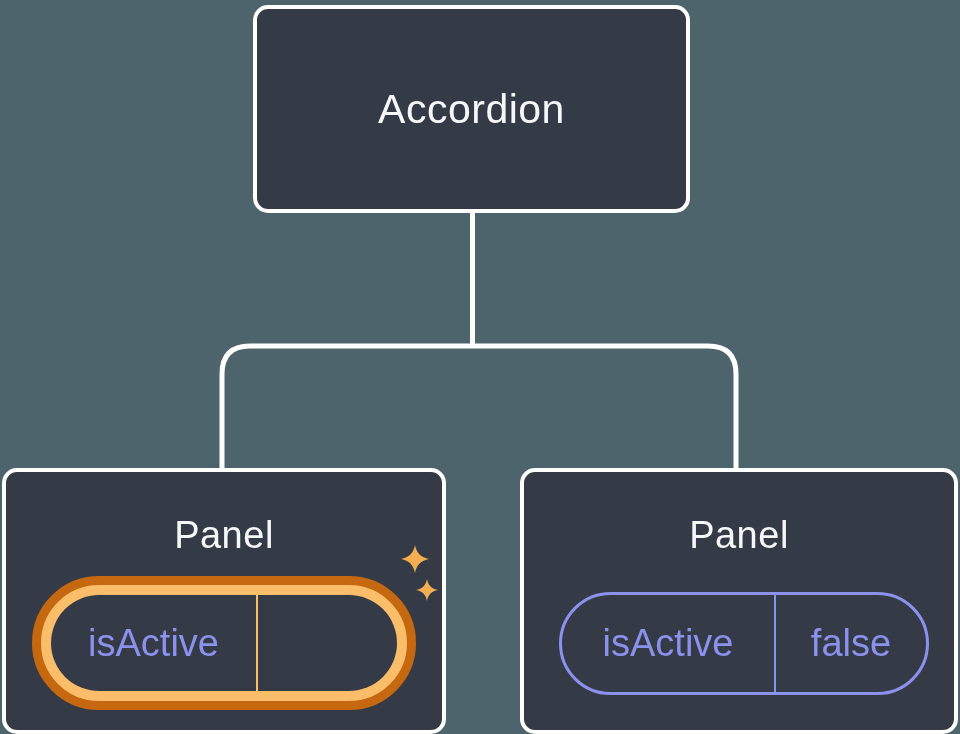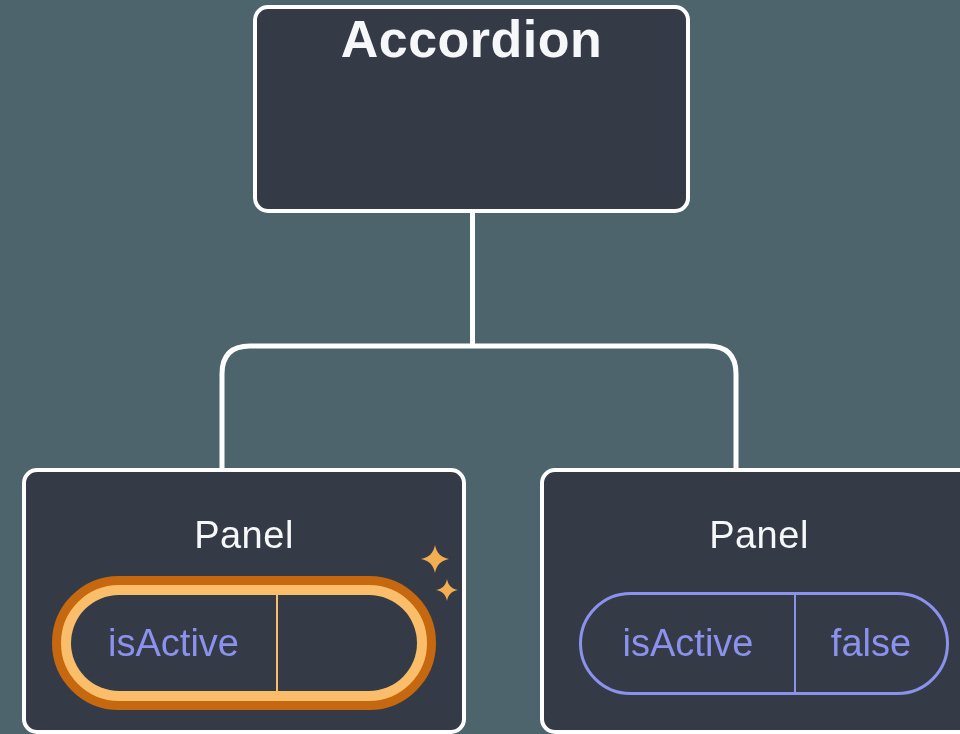--- a/index.html
+++ b/index.html
@@ -24,24 +24,24 @@
   
   .node{
     position:absolute;
     background:var(--node-fill);
     border:4px solid var(--connector);
     border-radius:15px;
     color:var(--node-text);
   }
   .node-accordion{
     left:253px;top:5px;width:437px;height:208px;
-    display:flex;justify-content:center;
-    font-size:52px;font-weight:700;letter-spacing:.5px;
+    display:flex;align-items:center;justify-content:center;
+    font-size:41px;font-weight:400;letter-spacing:.5px;
   }
-  .node-panel{left:2px;top:468px;width:444px;height:266px;margin-left:20px;}
+  .node-panel{left:2px;top:468px;width:444px;height:266px;}
   .node-panel.right{left:520px;width:438px;}
   .panel-title{
     margin-top:42px;text-align:center;
     font-size:38px;font-weight:500;letter-spacing:.5px;
   }
 
   
   .connectors{position:absolute;left:0;top:0;pointer-events:none;}
 
   

